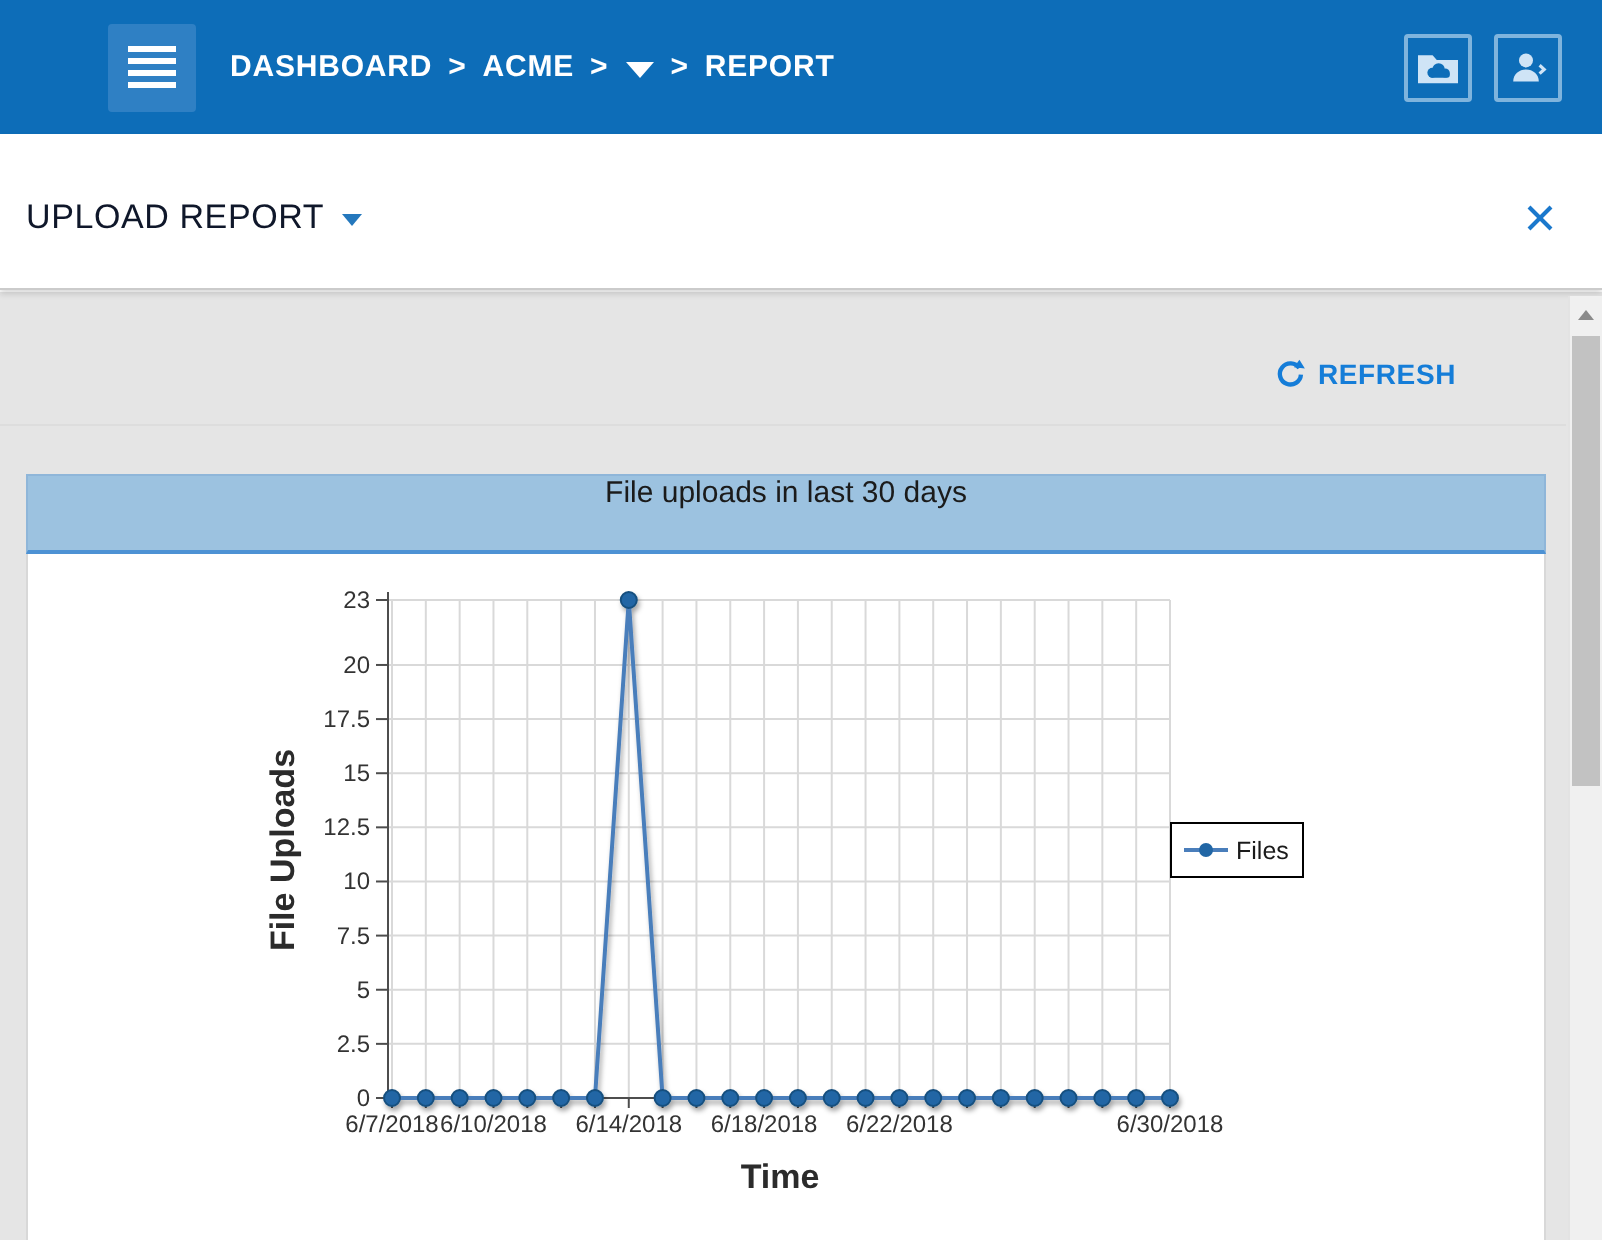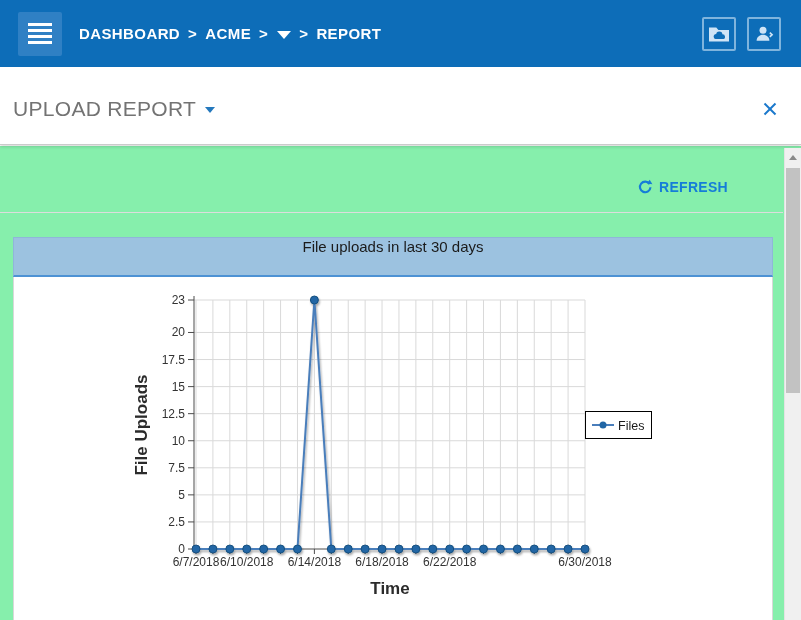--- a/index.html
+++ b/index.html
@@ -1,49 +1,49 @@
 <!DOCTYPE html>
 <html><head>
 <meta charset="utf-8">
 <style>
   * { margin:0; padding:0; box-sizing:border-box; }
   body { font-family:"Liberation Sans", sans-serif; background:#fff; }
   .app { position:relative; width:801px; height:620px; overflow:hidden; background:#fff; }
 
   
   .topbar { position:absolute; top:0; left:0; right:0; height:67px; background:#0d6db8;
-            display:flex; align-items:center; }
+            display:flex; align-items:center;padding-left:36px; }
   .menu-btn { width:44px; height:44px; margin-left:18px; background:#2f80c4; border:none;
               border-radius:2px; display:flex; flex-direction:column; justify-content:center;
               align-items:center; gap:3px; cursor:pointer; flex:0 0 auto; }
   .menu-bar { width:24px; height:3px; background:#fff; }
   .breadcrumb { margin-left:17px; display:flex; align-items:center; gap:8px; color:#fff;
                 font-size:15px; font-weight:bold; letter-spacing:.4px; white-space:nowrap; }
   .bc-item { cursor:pointer; }
   .bc-caret { width:0; height:0; border-left:7px solid transparent; border-right:7px solid transparent;
               border-top:8px solid #fff; margin:2px 0 0 1px; cursor:pointer; }
   .top-actions { margin-left:auto; margin-right:20px; display:flex; gap:11px; }
   .icon-btn { width:34px; height:34px; background:transparent; border:2px solid rgba(222,238,252,.55);
               border-radius:2px; display:flex; align-items:center; justify-content:center;
               padding:0; cursor:pointer; }
 
   
   .subheader { position:absolute; top:67px; left:0; right:0; height:78px; background:#fff;
                border-bottom:1px solid #cbcbcb; box-shadow:0 2px 3px rgba(0,0,0,.14);
                display:flex; align-items:center; padding-top:6px; z-index:5; }
-  .upload-report { margin-left:13px; display:flex; align-items:center; gap:9px; color:#737373;
-                   font-size:21px; letter-spacing:.3px; cursor:pointer; background:none; border:none;
+  .upload-report { margin-left:13px; display:flex; align-items:center; gap:9px; color:#0f172a;
+                   font-size:17px; letter-spacing:.3px; cursor:pointer; background:none; border:none;
                    font-family:inherit; }
   .ur-caret { width:0; height:0; border-left:5px solid transparent; border-right:5px solid transparent;
               border-top:6px solid #2478bd; margin-top:2px; }
   .close-btn { margin-left:auto; margin-right:22px; background:none; border:none; cursor:pointer;
                display:flex; align-items:center; }
 
   
-  .content { position:absolute; top:146px; left:0; right:0; bottom:0; background:#86efac; }
+  .content { position:absolute; top:146px; left:0; right:0; bottom:0; background:#e5e5e5; }
   .refresh { position:absolute; top:33px; right:73px; display:flex; align-items:center; gap:6px;
              color:#157dd8; font-size:14px; font-weight:bold; letter-spacing:.3px;
              background:none; border:none; cursor:pointer; font-family:inherit; }
   .divider { position:absolute; top:66px; left:0; width:783px; height:1px; background:#ddd; }
 
   .card { position:absolute; top:92px; left:13px; width:760px; bottom:-2px;
           border:1px solid #d8d8d8; border-top:none; background:#fff; }
   .card-header { height:40px; background:#9cc2e0; border:1px solid #8fb6d9; border-bottom:2px solid #4d92d4;
                  display:flex; align-items:flex-start; justify-content:center;
                  font-size:15px; color:#1b1b1b; margin:-1px -1px 0 -1px; }

